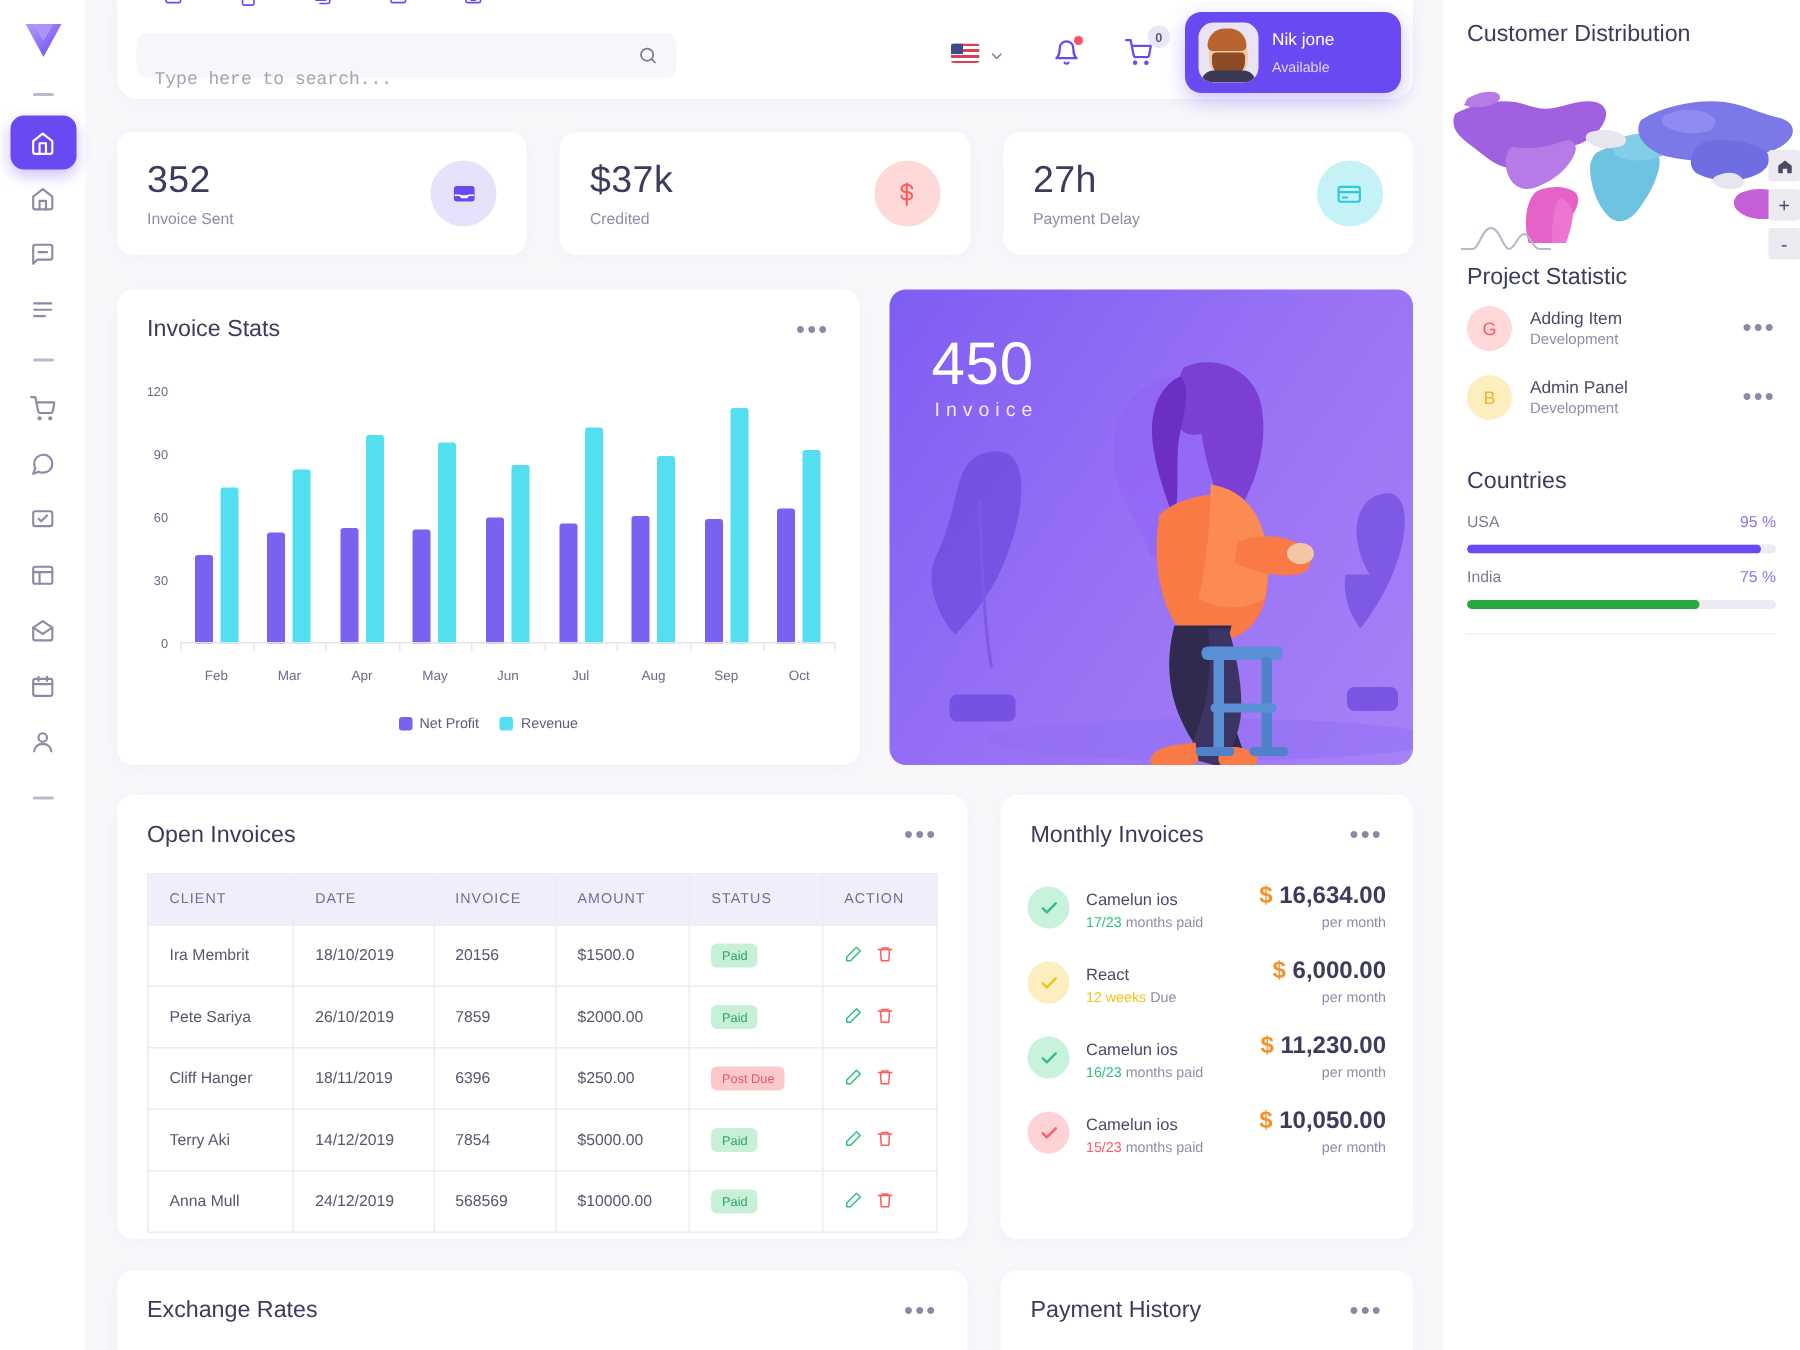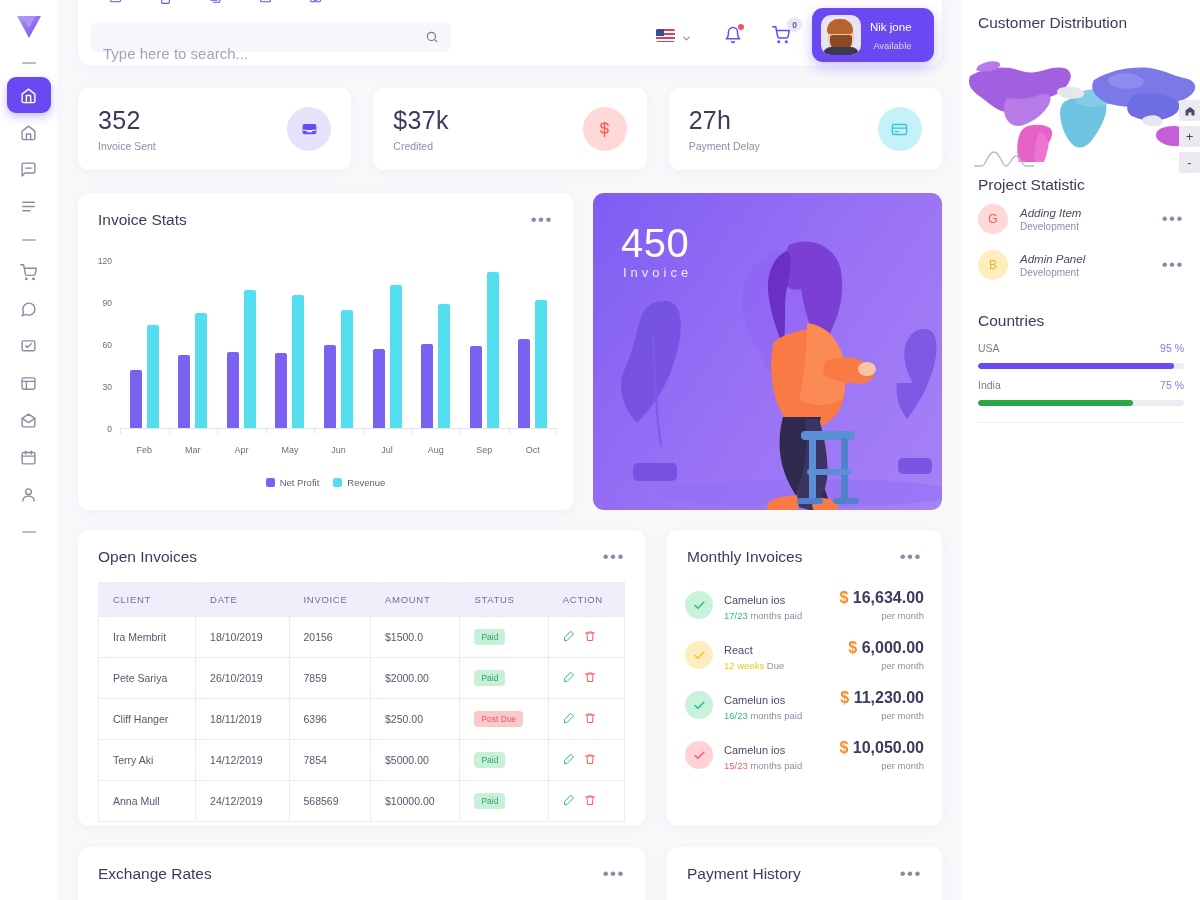--- a/index.html
+++ b/index.html
@@ -52,21 +52,21 @@
     padding-bottom: 3px;
   }
   .tabrow .tabicon svg { stroke: #6a49f2; }
   .searchbox {
     position: absolute; left: 13px; top: 36px; width: 360px; height: 30px;
     background: #f6f6fb; border-radius: 7px;
     display: flex; align-items: center; padding: 0 12px;
   }
   .searchbox input {
     border: none; outline: none; background: transparent; flex: 1;
-    font-family: Liberation Sans, sans-serif; font-size: 15px; color: #6f6f8d; margin-top: 32px;
+    font-family: Liberation Mono, monospace; font-size: 12px; color: #6f6f8d; margin-top: 32px;
   }
   .searchbox input::placeholder { color: #a3a3b8; }
   .search-ico { width: 14px; height: 14px; }
   .search-ico svg { stroke: #7a7a99; }
 
   .topright { position: absolute; right: 8px; top: 22px; display: flex; align-items: center; gap: 0; }
   .flagbtn { display: flex; align-items: center; gap: 6px; margin-right: 32px; }
   .flag { width: 19px; height: 13px; border-radius: 2px; overflow: hidden; position: relative; background:#fff; }
   .flag .stripes { position: absolute; inset: 0; background: repeating-linear-gradient(#d8405a 0 2px, #ffffff 2px 4px); }
   .flag .canton { position: absolute; left:0; top:0; width: 8px; height: 7px; background: #3c4b8a; }
@@ -76,24 +76,23 @@
   .bellbtn svg { stroke: #6a49f2; }
   .bell-dot { position: absolute; right: -2px; top: -2px; width: 6px; height: 6px; border-radius: 50%; background: #ff4d6a; }
   .cartbtn { position: relative; margin-right: 22px; width: 18px; height: 18px; }
   .cartbtn svg { stroke: #6a49f2; }
   .cart-badge {
     position: absolute; right: -12px; top: -9px; min-width: 15px; height: 15px;
     border-radius: 50%; background: #e9e6f8; color: #5d5d7a;
     font-size: 8.5px; display: flex; align-items: center; justify-content: center; font-weight: bold;
   }
   .userchip {
-    background: #6a49f2; border-radius: 11px; height: 54px; width: 122px;
+    background: #6a49f2; border-radius: 11px; height: 54px; width: 144px;
     display: flex; align-items: center; padding: 14px 9px; gap: 9px;
     box-shadow: 0 5px 14px rgba(106,73,242,.33);
-    text-align: right;
   }
   .avatar {
     width: 40px; height: 40px; border-radius: 10px; background: #e8e4f6;
     overflow: hidden; position: relative; flex: none;
   }
   .avatar .face { position:absolute; left:7px; top:7px; width:26px; height:30px; border-radius:50% 50% 44% 44%; background:#f0c9a8; }
   .avatar .hair { position:absolute; left:6px; top:4px; width:26px; height:15px; border-radius:13px 13px 4px 4px; background:#b9642f; }
   .avatar .beard { position:absolute; left:9px; top:20px; width:22px; height:17px; border-radius:3px 3px 12px 12px; background:#8c4a25; }
   .avatar .shirt { position:absolute; left:2px; bottom:0; width:36px; height:8px; border-radius:8px 8px 0 0; background:#3a3a55; }
   .uname { color: #fff; font-size: 11.5px; line-height: 1.25; white-space: nowrap; }
@@ -187,21 +186,21 @@
   .map-ctrls { position: absolute; right: 0; top: 58px; display: flex; flex-direction: column; gap: 5px; }
   .map-btn {
     width: 21px; height: 21px; background: #eceaf0; border-radius: 2px;
     display: flex; align-items: center; justify-content: center;
     font-size: 13px; color: #4a4a68;
   }
   .spark { position: absolute; left: 12px; bottom: -8px; }
   .r-sec { padding: 0 16px; }
   .proj-row { display: flex; align-items: center; gap: 12px; padding: 8px 0; }
   .proj-badge { width: 30px; height: 30px; border-radius: 50%; display: flex; align-items: center; justify-content: center; font-size: 12px; flex: none; }
-  .proj-name { font-size: 11.5px; color: #4a4a68; font-style: italic; }
+  .proj-name { font-size: 11.5px; color: #4a4a68; }
   .proj-sub { font-size: 10px; color: #8d8da8; margin-top: 2px; }
   .ctry { padding: 8px 0 2px 0; }
   .ctry-top { display: flex; justify-content: space-between; align-items: center; }
   .ctry-name { font-size: 10.5px; color: #7a7a96; }
   .ctry-pct { font-size: 10.5px; color: #8777e8; }
   .track { height: 6px; background: #ecebf1; border-radius: 4px; margin-top: 9px; overflow: hidden; }
   .fill { height: 100%; border-radius: 4px; }
   .r-divider { height: 1px; background: #eeedf3; margin: 14px 16px 0 16px; }
 </style>
 </head>

